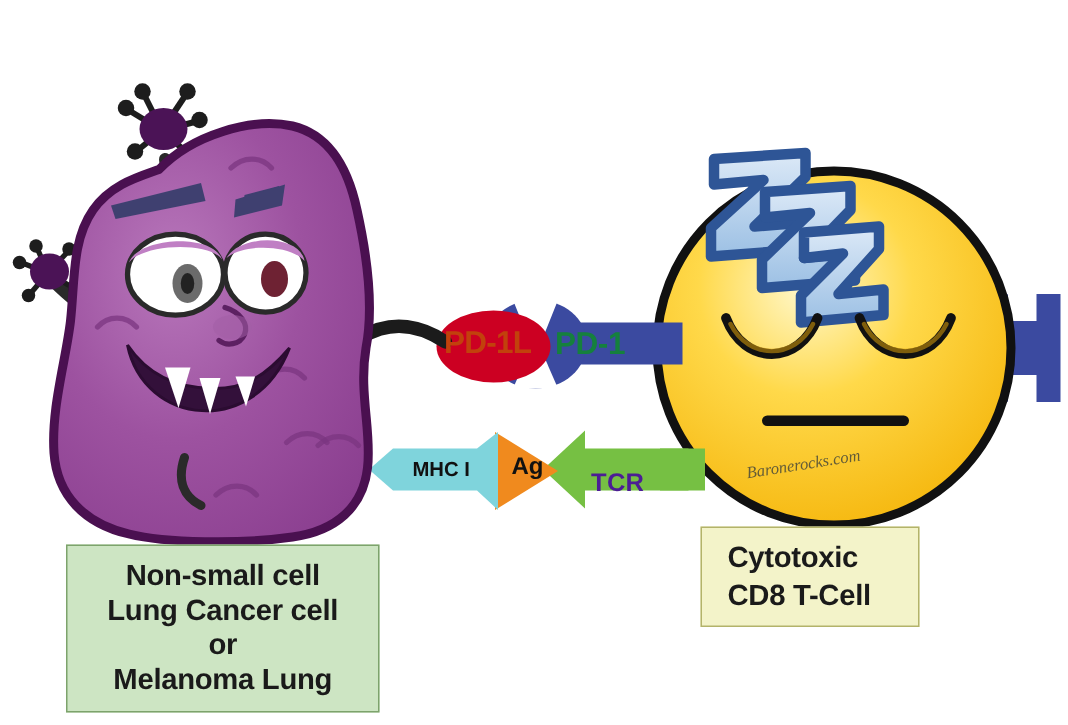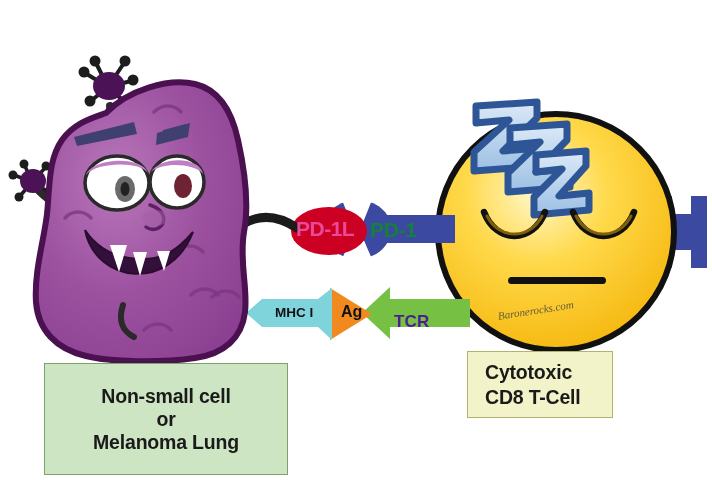--- a/index.html
+++ b/index.html
@@ -24,21 +24,21 @@
     position:absolute;
     box-sizing:border-box;
     display:flex;
     flex-direction:column;
     justify-content:center;
     font-weight:bold;
     color:#1a1a1a;
     letter-spacing:-0.2px;
   }
   #cancer-label{
-    left:44px;top:363px;width:244px;height:112px;
+    left:44px;top:363px;width:209px;height:112px;
     background:#cde5c3;
     border:1.5px solid #7da36c;
     align-items:center;
     text-align:center;
     font-size:19.5px;
     line-height:23px;
   }
   #tcell-label{
     left:467px;top:351px;width:146px;height:67px;
     background:#f3f3c9;
@@ -51,21 +51,21 @@
   }
   .lbl-line{display:block;white-space:nowrap;}
   .rcp-text{
     position:absolute;
     font-weight:bold;
     white-space:nowrap;
     pointer-events:none;
   }
   #pd1l-text{
     left:296px;top:217px;
-    font-size:21px;color:#ec4899;
+    font-size:21px;color:#c2410c;
     letter-spacing:-0.5px;
   }
   #pd1-text{
     left:370px;top:218px;
     font-size:21px;color:#15803d;
     letter-spacing:-0.3px;
   }
   #mhc-text{
     left:275px;top:305px;
     font-size:13.5px;color:#111111;
@@ -286,20 +286,21 @@
   <div class="rcp-text" id="pd1l-text">PD-1L</div>
   <div class="rcp-text" id="pd1-text">PD-1</div>
   <div class="rcp-text" id="mhc-text">MHC I</div>
   <div class="rcp-text" id="ag-text">Ag</div>
   <div class="rcp-text" id="tcr-text">TCR</div>
 
   <div id="watermark">Baronerocks.com</div>
 
   <div class="lbl-box" id="cancer-label">
     <span class="lbl-line">Non-small cell</span>
+    <span class="lbl-line">Lung Cancer cell</span>
     <span class="lbl-line">or</span>
     <span class="lbl-line">Melanoma Lung</span>
   </div>
 
   <div class="lbl-box" id="tcell-label">
     <span class="lbl-line">Cytotoxic</span>
     <span class="lbl-line">CD8 T-Cell</span>
   </div>
 
 

